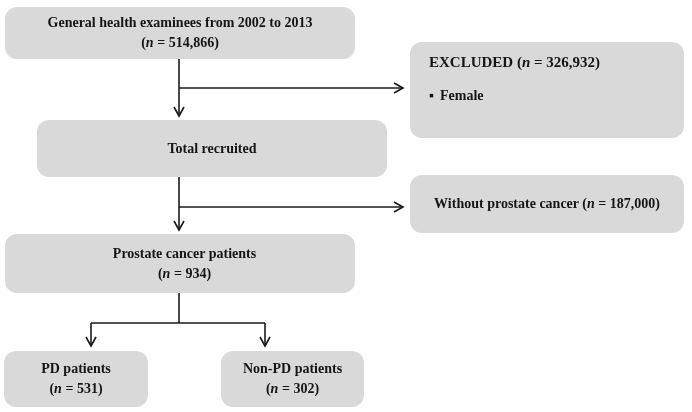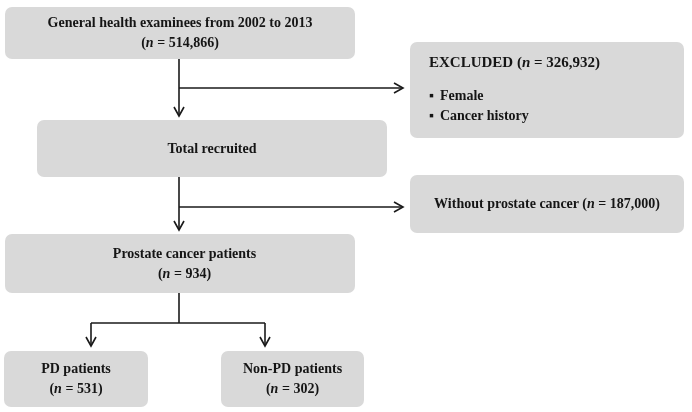--- a/index.html
+++ b/index.html
@@ -13,21 +13,21 @@
     height: 412px;
     background: #ffffff;
     font-family: "Liberation Serif", serif;
     font-weight: bold;
     color: #151515;
     overflow: hidden;
   }
   .box {
     position: absolute;
     background: #d9d9d9;
-    border-radius: 7px;
+    border-radius: 12px;
     box-sizing: border-box;
     font-size: 14px;
     line-height: 20px;
   }
   .box.centered {
     display: flex;
     flex-direction: column;
     align-items: center;
     justify-content: center;
     text-align: center;
@@ -70,21 +70,20 @@
   </svg>
 
   <div class="box centered" style="left:5px; top:7px; width:350px; height:52px;">
     <span class="line">General health examinees from 2002 to 2013</span>
     <span class="line"><span>(</span><span class="it">n</span><span> = </span><span>514,866</span><span>)</span></span>
   </div>
 
   <div class="box leftalign" style="left:410px; top:42px; width:274px; height:96px;">
     <span class="line excl-title"><span>EXCLUDED </span><span>(</span><span class="it">n</span><span> = </span><span>326,932</span><span>)</span></span>
     <span class="line"><span class="bullet">▪</span><span>Female</span></span>
-    <span class="line"><span class="bullet">▪</span><span>Cancer history</span></span>
   </div>
 
   <div class="box centered" style="left:5px; top:120px; width:350px; height:57px;margin-left:32px;">
     <span class="line">Total recruited</span>
   </div>
 
   <div class="box centered" style="left:410px; top:175px; width:274px; height:58px;">
     <span class="line"><span>Without prostate cancer </span><span>(</span><span class="it">n</span><span> = </span><span>187,000</span><span>)</span></span>
   </div>
 

